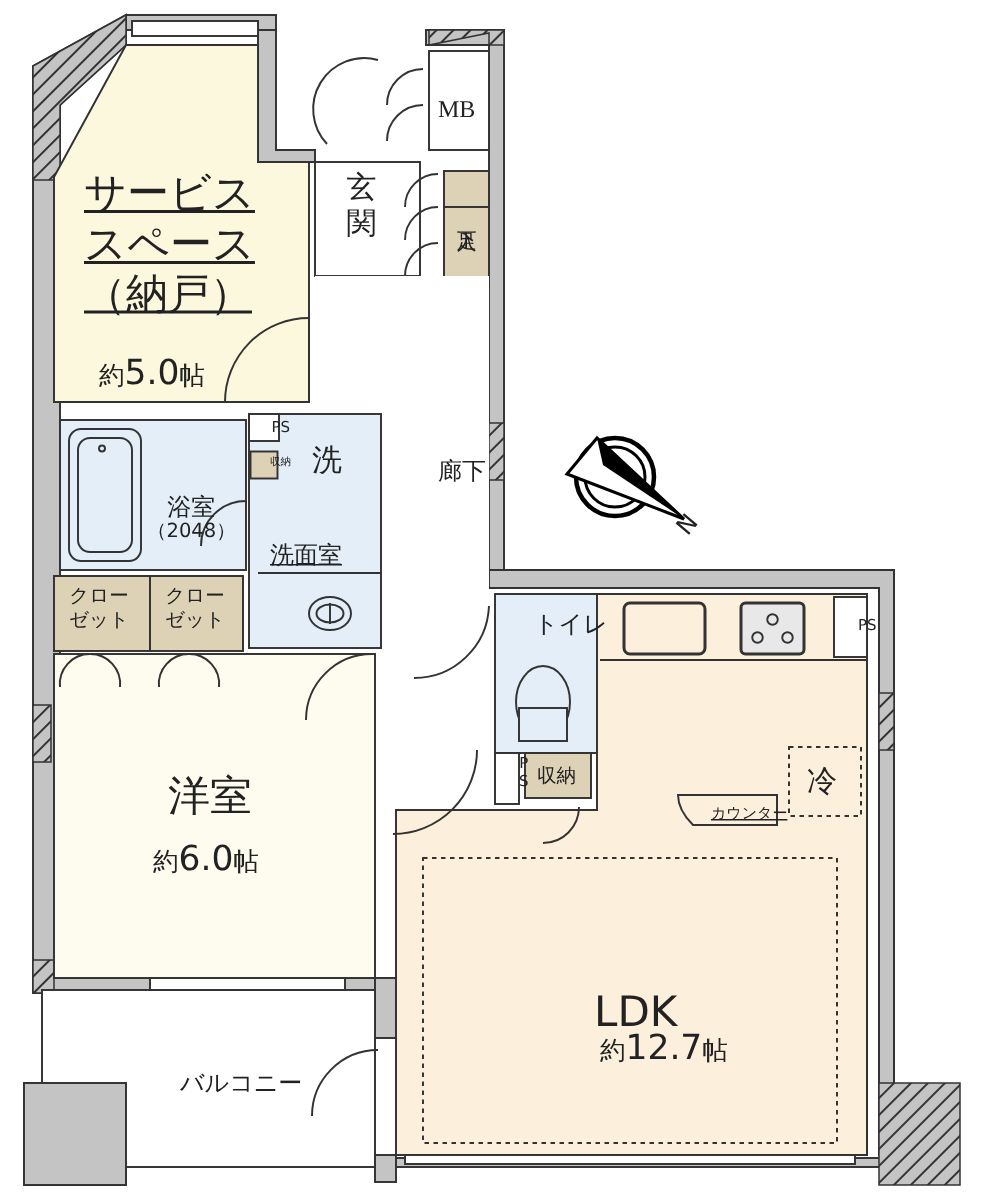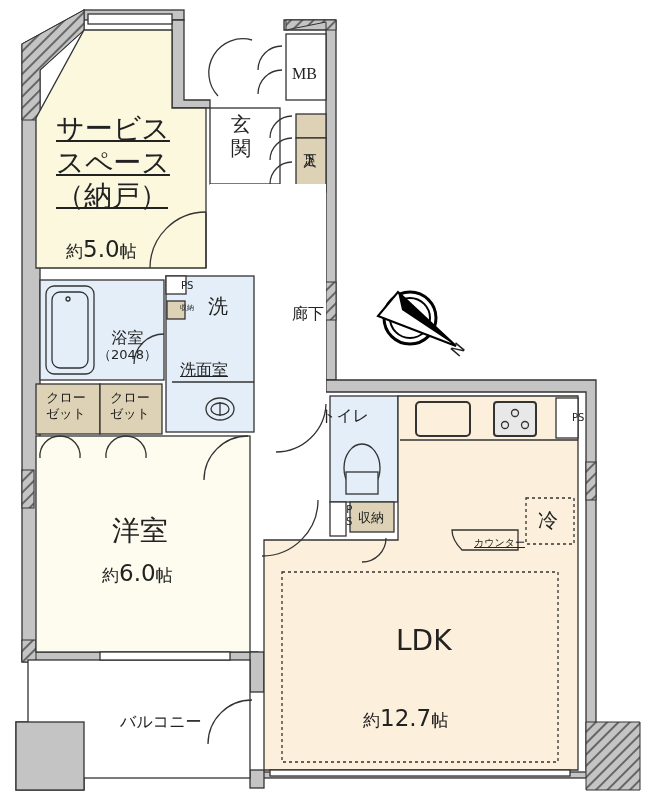--- a/index.html
+++ b/index.html
@@ -188,29 +188,29 @@
 <div class="lbl room-xs" style="left:110px;top:390px;">
   <div>クロー</div>
   <div>ゼット</div>
 </div>
 
 <div class="lbl room-l" style="left:112px;top:514px;">洋室</div>
 <div class="lbl area" style="left:102px;top:560px;">
   <span>約</span><b>6.0</b><span>帖</span>
 </div>
 
-<div class="lbl room-s" style="left:320px;top:406px;">トイレ</div>
+<div class="lbl room-s" style="left:356px;top:406px;">トイレ</div>
 <div class="lbl room-xxs" style="left:334px;top:504px;">
   <div>P</div>
   <div>S</div>
 </div>
 <div class="lbl room-xs" style="left:358px;top:510px;">収納</div>
 <div class="lbl room-xxs" style="left:560px;top:412px;">PS</div>
 <div class="lbl room-m" style="left:538px;top:508px;">冷</div>
 <div class="lbl room-xxs" style="left:462px;top:537px;text-decoration:underline;">カウンター</div>
 
-<div class="lbl room-l" style="left:396px;top:624px;">LDK</div>
-<div class="lbl area" style="left:363px;top:686px;margin-top:19px;">
+<div class="lbl room-l" style="left:396px;top:658px;">LDK</div>
+<div class="lbl area" style="left:400px;top:686px;">
   <span>約</span><b>12.7</b><span>帖</span>
 </div>
 
 <div class="lbl room-s" style="left:120px;top:712px;">バルコニー</div>
 <div class="lbl room-s" style="left:452px;top:340px;transform:rotate(-50deg);">N</div>
 
 </body></html>

